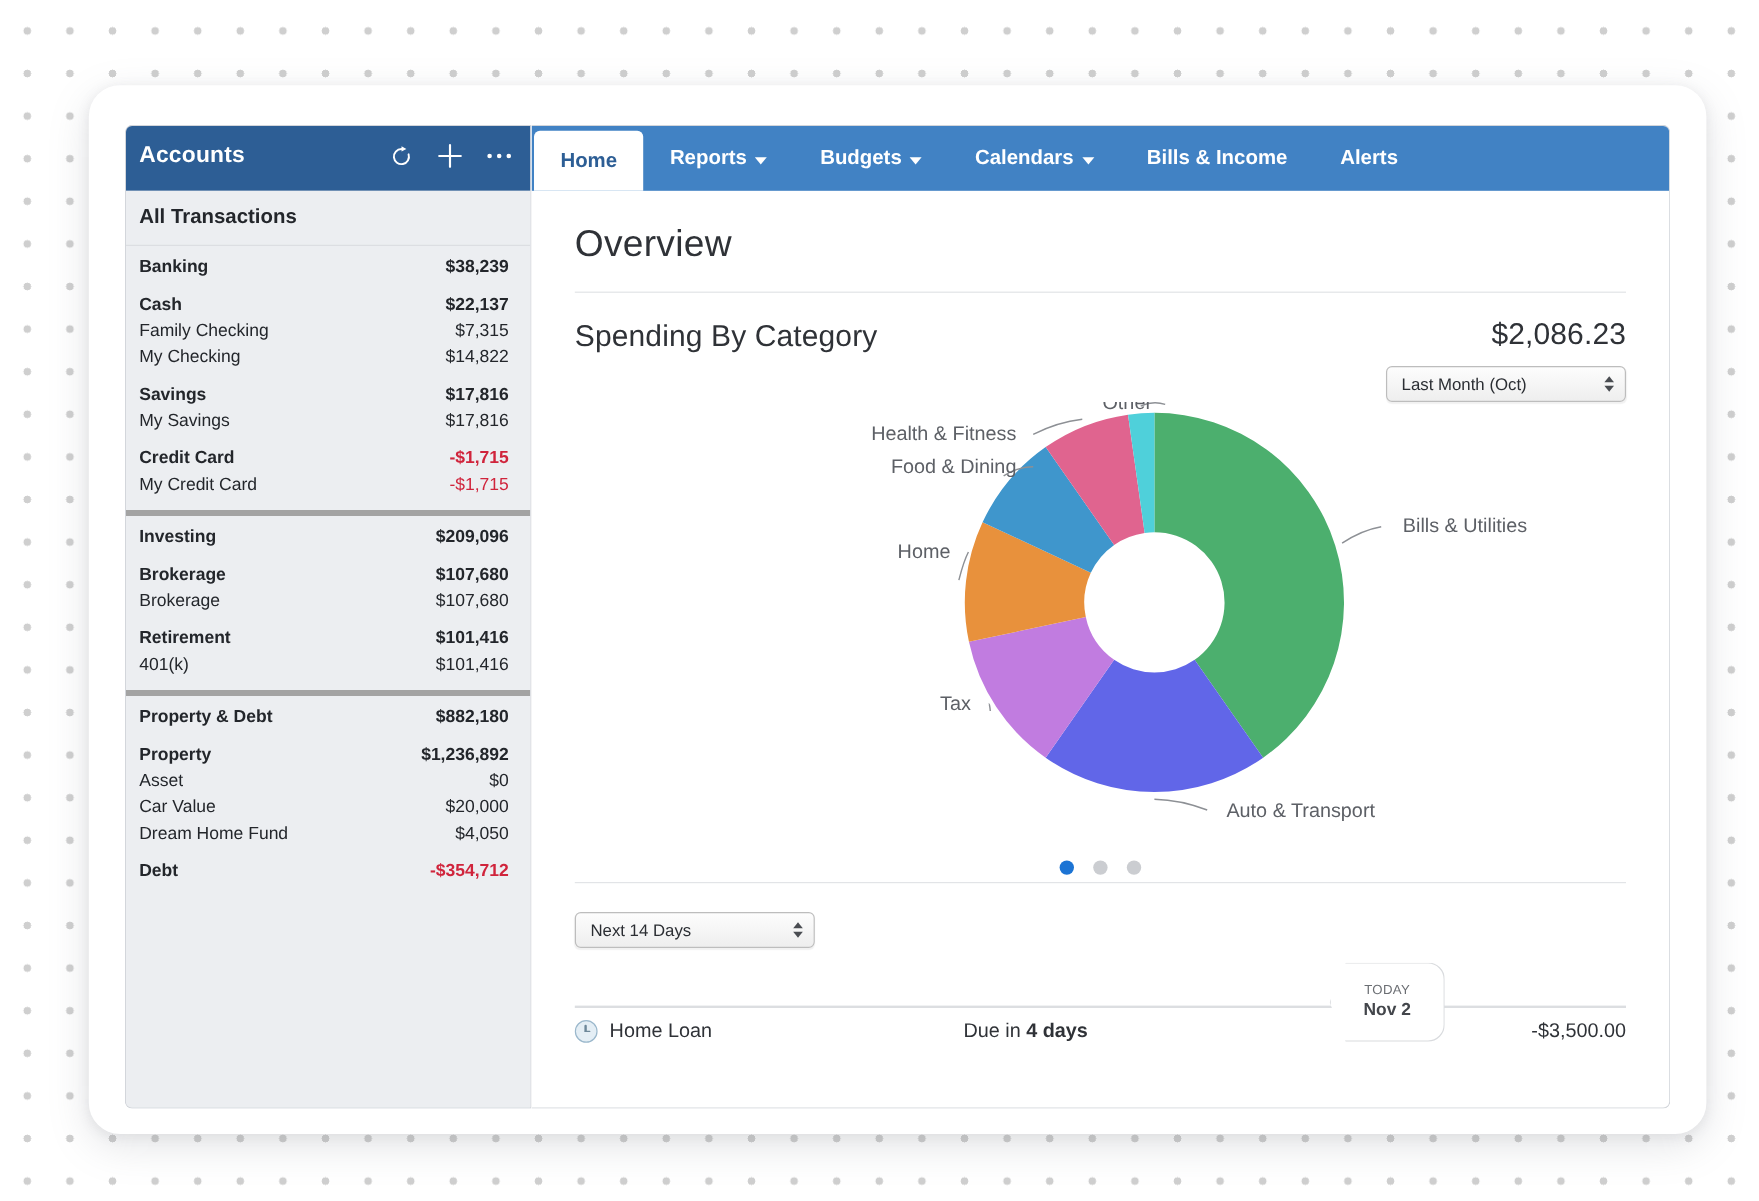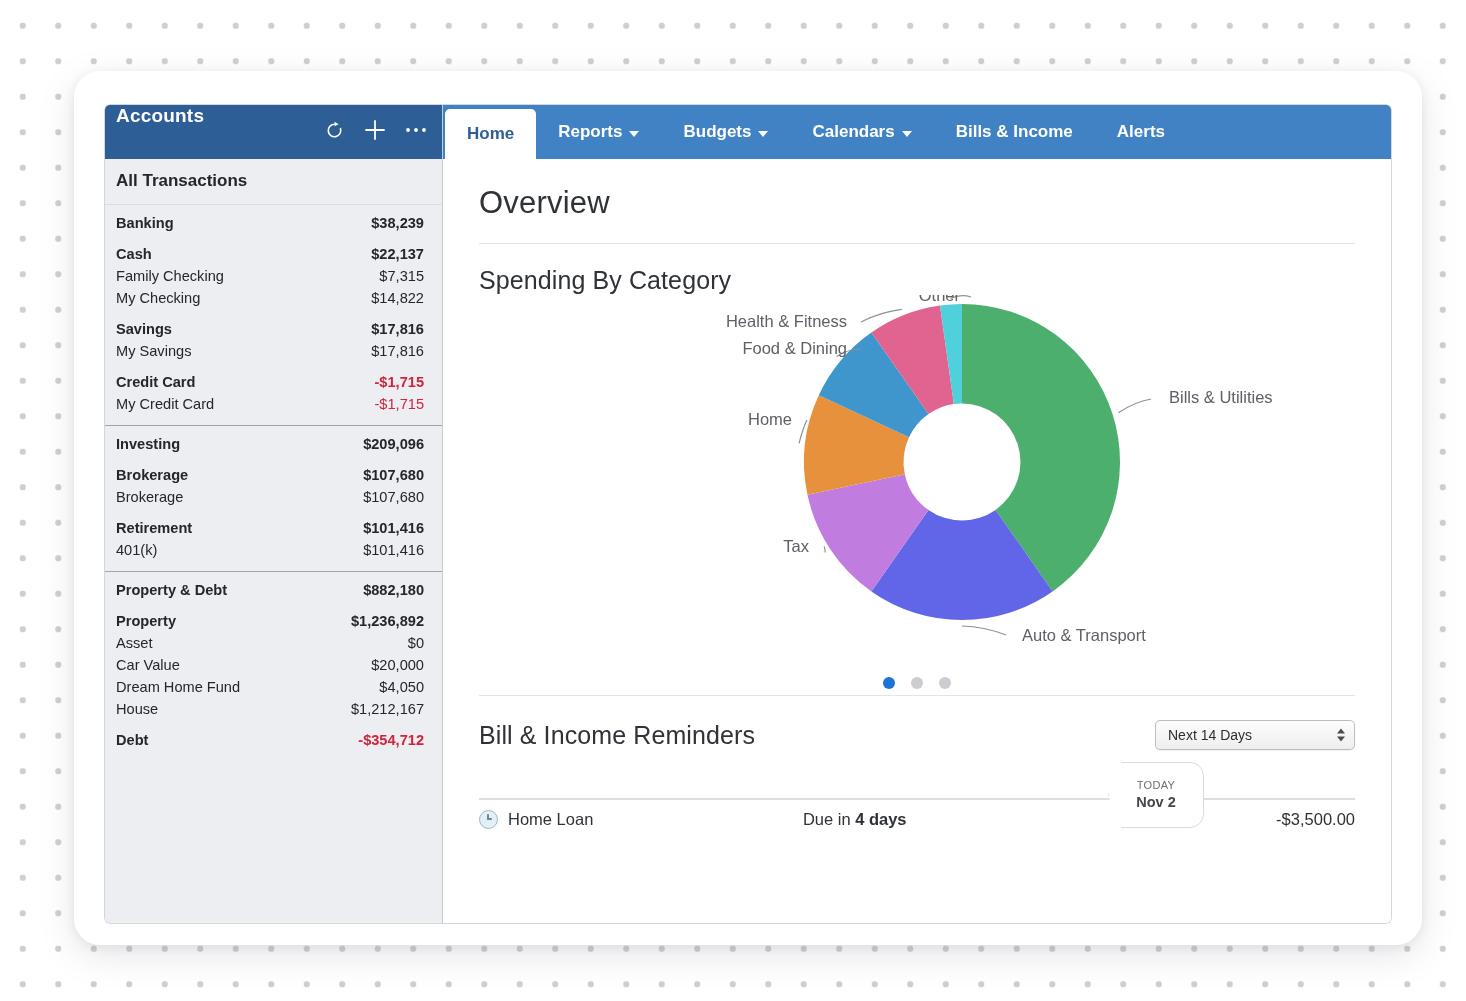--- a/index.html
+++ b/index.html
@@ -58,20 +58,21 @@
     border-radius: 6px 0 0 6px;
     display: flex;
     flex-direction: column;
     overflow: hidden;
   }
 
   .sidebar-header {
     height: 54px;
     background: #2d5e95;
     display: flex;
+    align-items: center;
     padding: 0 14px 4px 11px;
     flex: 0 0 auto;
   }
   .sidebar-title {
     color: #ffffff;
     font-size: 19px;
     font-weight: bold;
     letter-spacing: .2px;
     flex: 1 1 auto;
   }
@@ -94,21 +95,21 @@
   .all-transactions {
     padding: 12px 18px 13px 11px;
     font-size: 17px;
     font-weight: bold;
     color: #23262b;
     border-bottom: 1px solid #dcdee2;
     cursor: pointer;
   }
 
   .acct-group {
-    border-bottom: 1px solid #a3a3a3;
+    border-bottom: 5px solid #a3a3a3;
     padding: 7px 0 10px 0;
   }
   .acct-group.last { border-bottom: none; }
 
   .acct-row {
     display: flex;
     align-items: baseline;
     padding: 3px 18px 3px 11px;
     font-size: 14.6px;
     color: #23262b;
@@ -454,24 +455,20 @@
                   <span class="amt">$0</span>
                 </div>
                 <div class="acct-row">
                   <span class="nm">Car Value</span>
                   <span class="amt">$20,000</span>
                 </div>
                 <div class="acct-row">
                   <span class="nm">Dream Home Fund</span>
                   <span class="amt">$4,050</span>
                 </div>
-                <div class="acct-row">
-                  <span class="nm">House</span>
-                  <span class="amt">$1,212,167</span>
-                </div>
                 <div class="acct-row bold neg gap">
                   <span class="nm">Debt</span>
                   <span class="amt">-$354,712</span>
                 </div>
               </div>
             </div>
         </div>
       </div>
 
       <div id="content">
@@ -500,20 +497,30 @@
             </div>
           </div>
 
         <div class="main">
 
           <div class="page-title">Overview</div>
           <div class="hr"></div>
 
           <div class="section-head">
             <div class="section-title">Spending By Category</div>
+            <div class="section-right">
+              <div class="section-total">$2,086.23</div>
+              <div class="mac-select">
+                <span>Last Month (Oct)</span>
+                <span class="stepper">
+                  <span class="stp-up"></span>
+                    <span class="stp-dn"></span>
+                </span>
+              </div>
+            </div>
           </div>
 
           <div class="chart-area">
             <svg id="donut-svg" width="1216" height="400">
                 <path d="M 483 9 A 158 158 0 0 1 573.6250769434653 296.4260229976607 L 516.5312784690822 214.88762850913446 A 58.46 58.46 0 0 0 483 108.53999999999999 Z" fill="#4caf6e"></path>
                 <path d="M 573.6250769434653 296.4260229976607 A 158 158 0 0 1 392.3749230565347 296.42602299766077 L 449.46872153091783 214.88762850913446 A 58.46 58.46 0 0 0 516.5312784690822 214.88762850913446 Z" fill="#6166e8"></path>
                 <path d="M 392.3749230565347 296.42602299766077 A 158 158 0 0 1 328.4526790840587 199.85004714920598 L 425.81749126110174 179.1545174452062 A 58.46 58.46 0 0 0 449.46872153091783 214.88762850913446 Z" fill="#c17ce0"></path>
                 <path d="M 328.4526790840587 199.85004714920598 A 158 158 0 0 1 339.8033696482093 100.22631464496952 L 430.0172467698374 142.29373641863873 A 58.46 58.46 0 0 0 425.81749126110174 179.1545174452062 Z" fill="#e8913c"></path>
                 <path d="M 339.8033696482093 100.22631464496952 A 158 158 0 0 1 392.37492305653467 37.57397700233932 L 449.46872153091783 119.11237149086554 A 58.46 58.46 0 0 0 430.0172467698374 142.29373641863873 Z" fill="#3f96cc"></path>
                 <path d="M 392.37492305653467 37.57397700233932 A 158 158 0 0 1 461.01065004830974 10.537645138831891 L 474.8639405178746 109.1089287013678 A 58.46 58.46 0 0 0 449.46872153091783 119.11237149086554 Z" fill="#e0648f"></path>
@@ -536,21 +543,20 @@
             <div class="dots" id="carousel-dots">
                 <div class="dot active"></div>
                 <div class="dot"></div>
                 <div class="dot"></div>
               </div>
           </div>
 
           <div class="hr"></div>
 
           <div class="reminders-head">
-            <div class="section-title">Bill &amp; Income Reminders</div>
             <div class="mac-select">
               <span>Next 14 Days</span>
               <span class="stepper">
                 <span class="stp-up"></span>
                   <span class="stp-dn"></span>
               </span>
             </div>
           </div>
 
           <div class="timeline-wrap">

